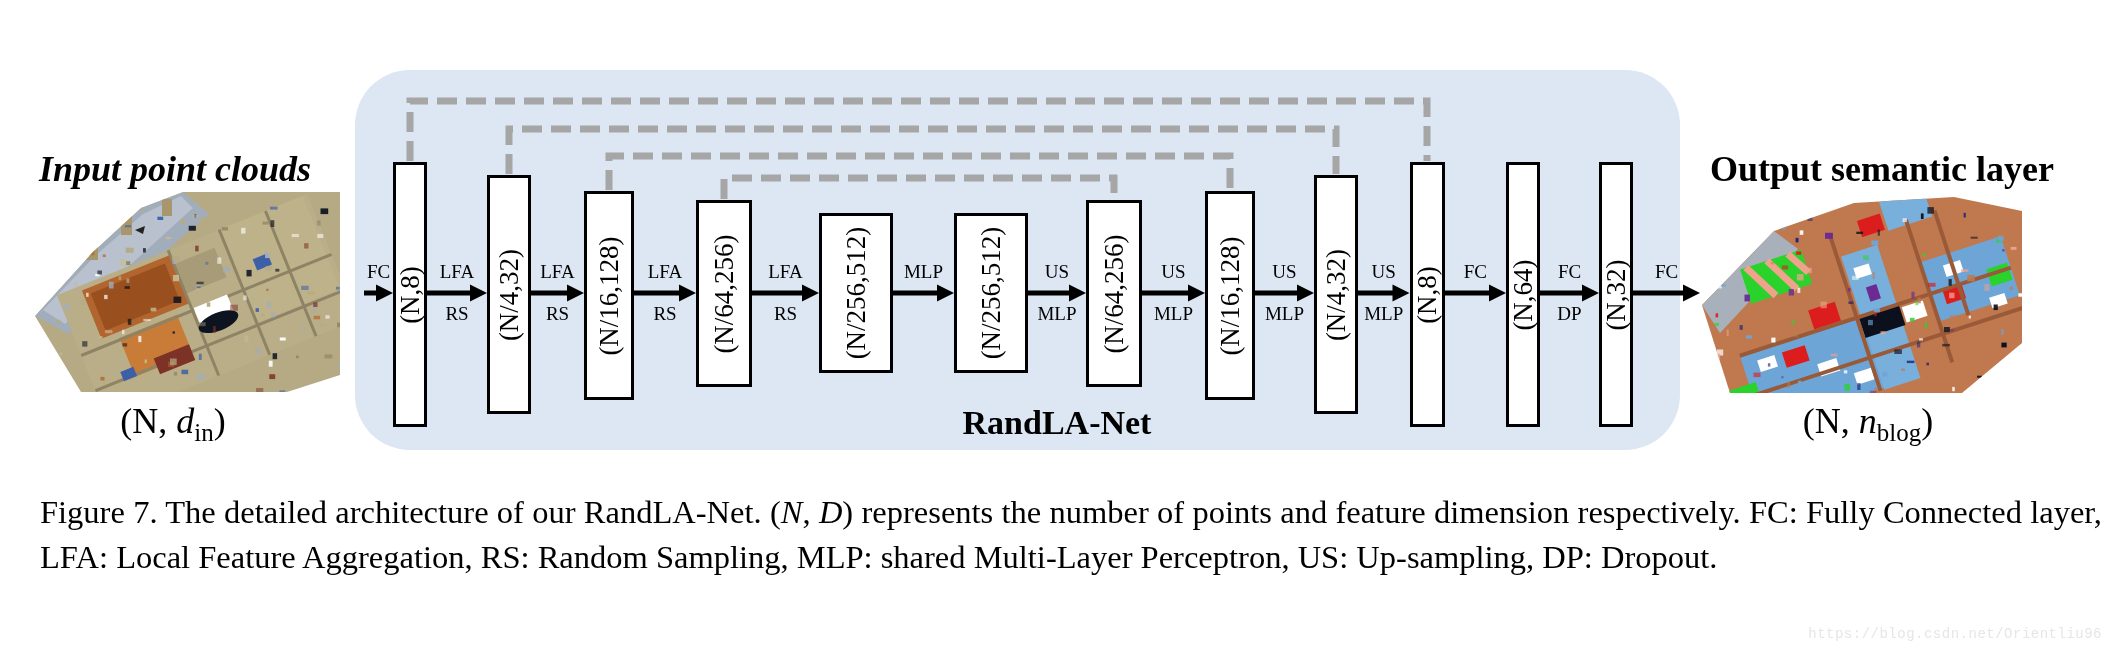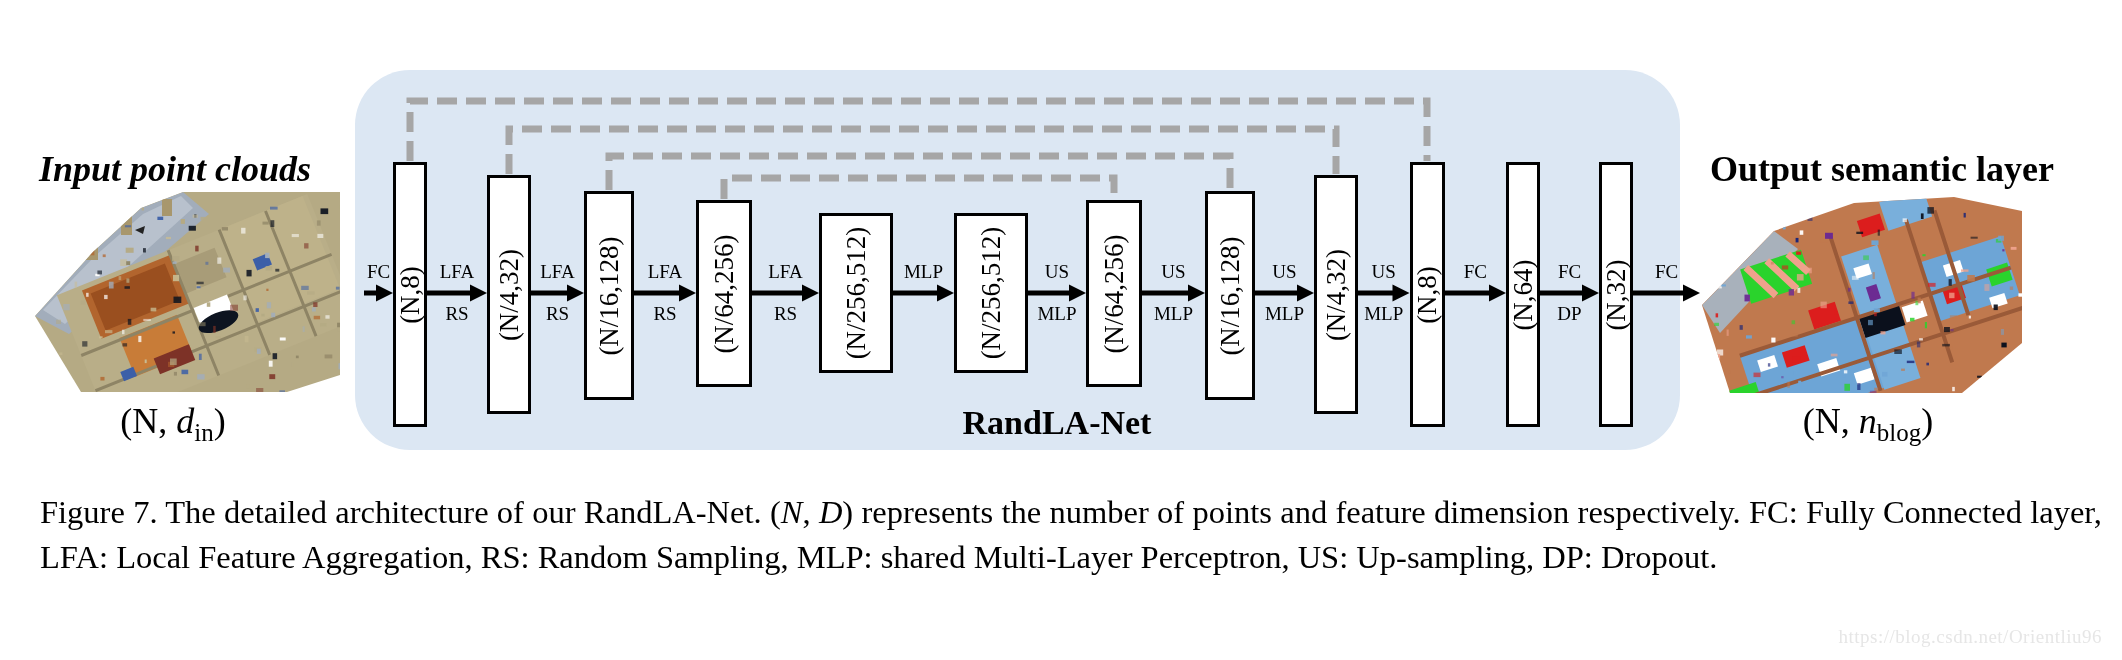--- a/index.html
+++ b/index.html
@@ -15,22 +15,22 @@
   .layer-box{position:absolute;background:#fff;border:3px solid #000;box-sizing:border-box;}
   .layer-box span{position:absolute;left:50%;top:50%;transform:translate(-50%,-50%) rotate(-90deg);
                   font-size:27px;white-space:nowrap;}
   .alabel{position:absolute;font-size:19px;line-height:29px;white-space:nowrap;
           transform:translateX(-50%);text-align:left;}
   #wires{position:absolute;left:0;top:0;pointer-events:none;}
   .scene{position:absolute;}
   #caption{position:absolute;left:28px;top:490px;width:2062px;font-size:32.5px;line-height:45px;
            text-align:justify;margin-left:12px;}
   #caption .m{font-style:italic;}
-  #watermark{position:absolute;right:20px;top:626px;font-family:Liberation Serif, serif;
-             font-size:19px;color:#e6e6e6;letter-spacing:.5px;}
+  #watermark{position:absolute;right:20px;top:626px;font-family:Liberation Mono, monospace;
+             font-size:14px;color:#e6e6e6;letter-spacing:.5px;}
 </style>
 </head>
 <body>
 
 <div id="stage">
 
   <div id="panel" style="background: rgb(220, 231, 243);"></div>
 
   <svg id="wires" width="2122" height="660">
       <line x1="364" y1="293" x2="380" y2="293" stroke="#000000" stroke-width="5"></line>

